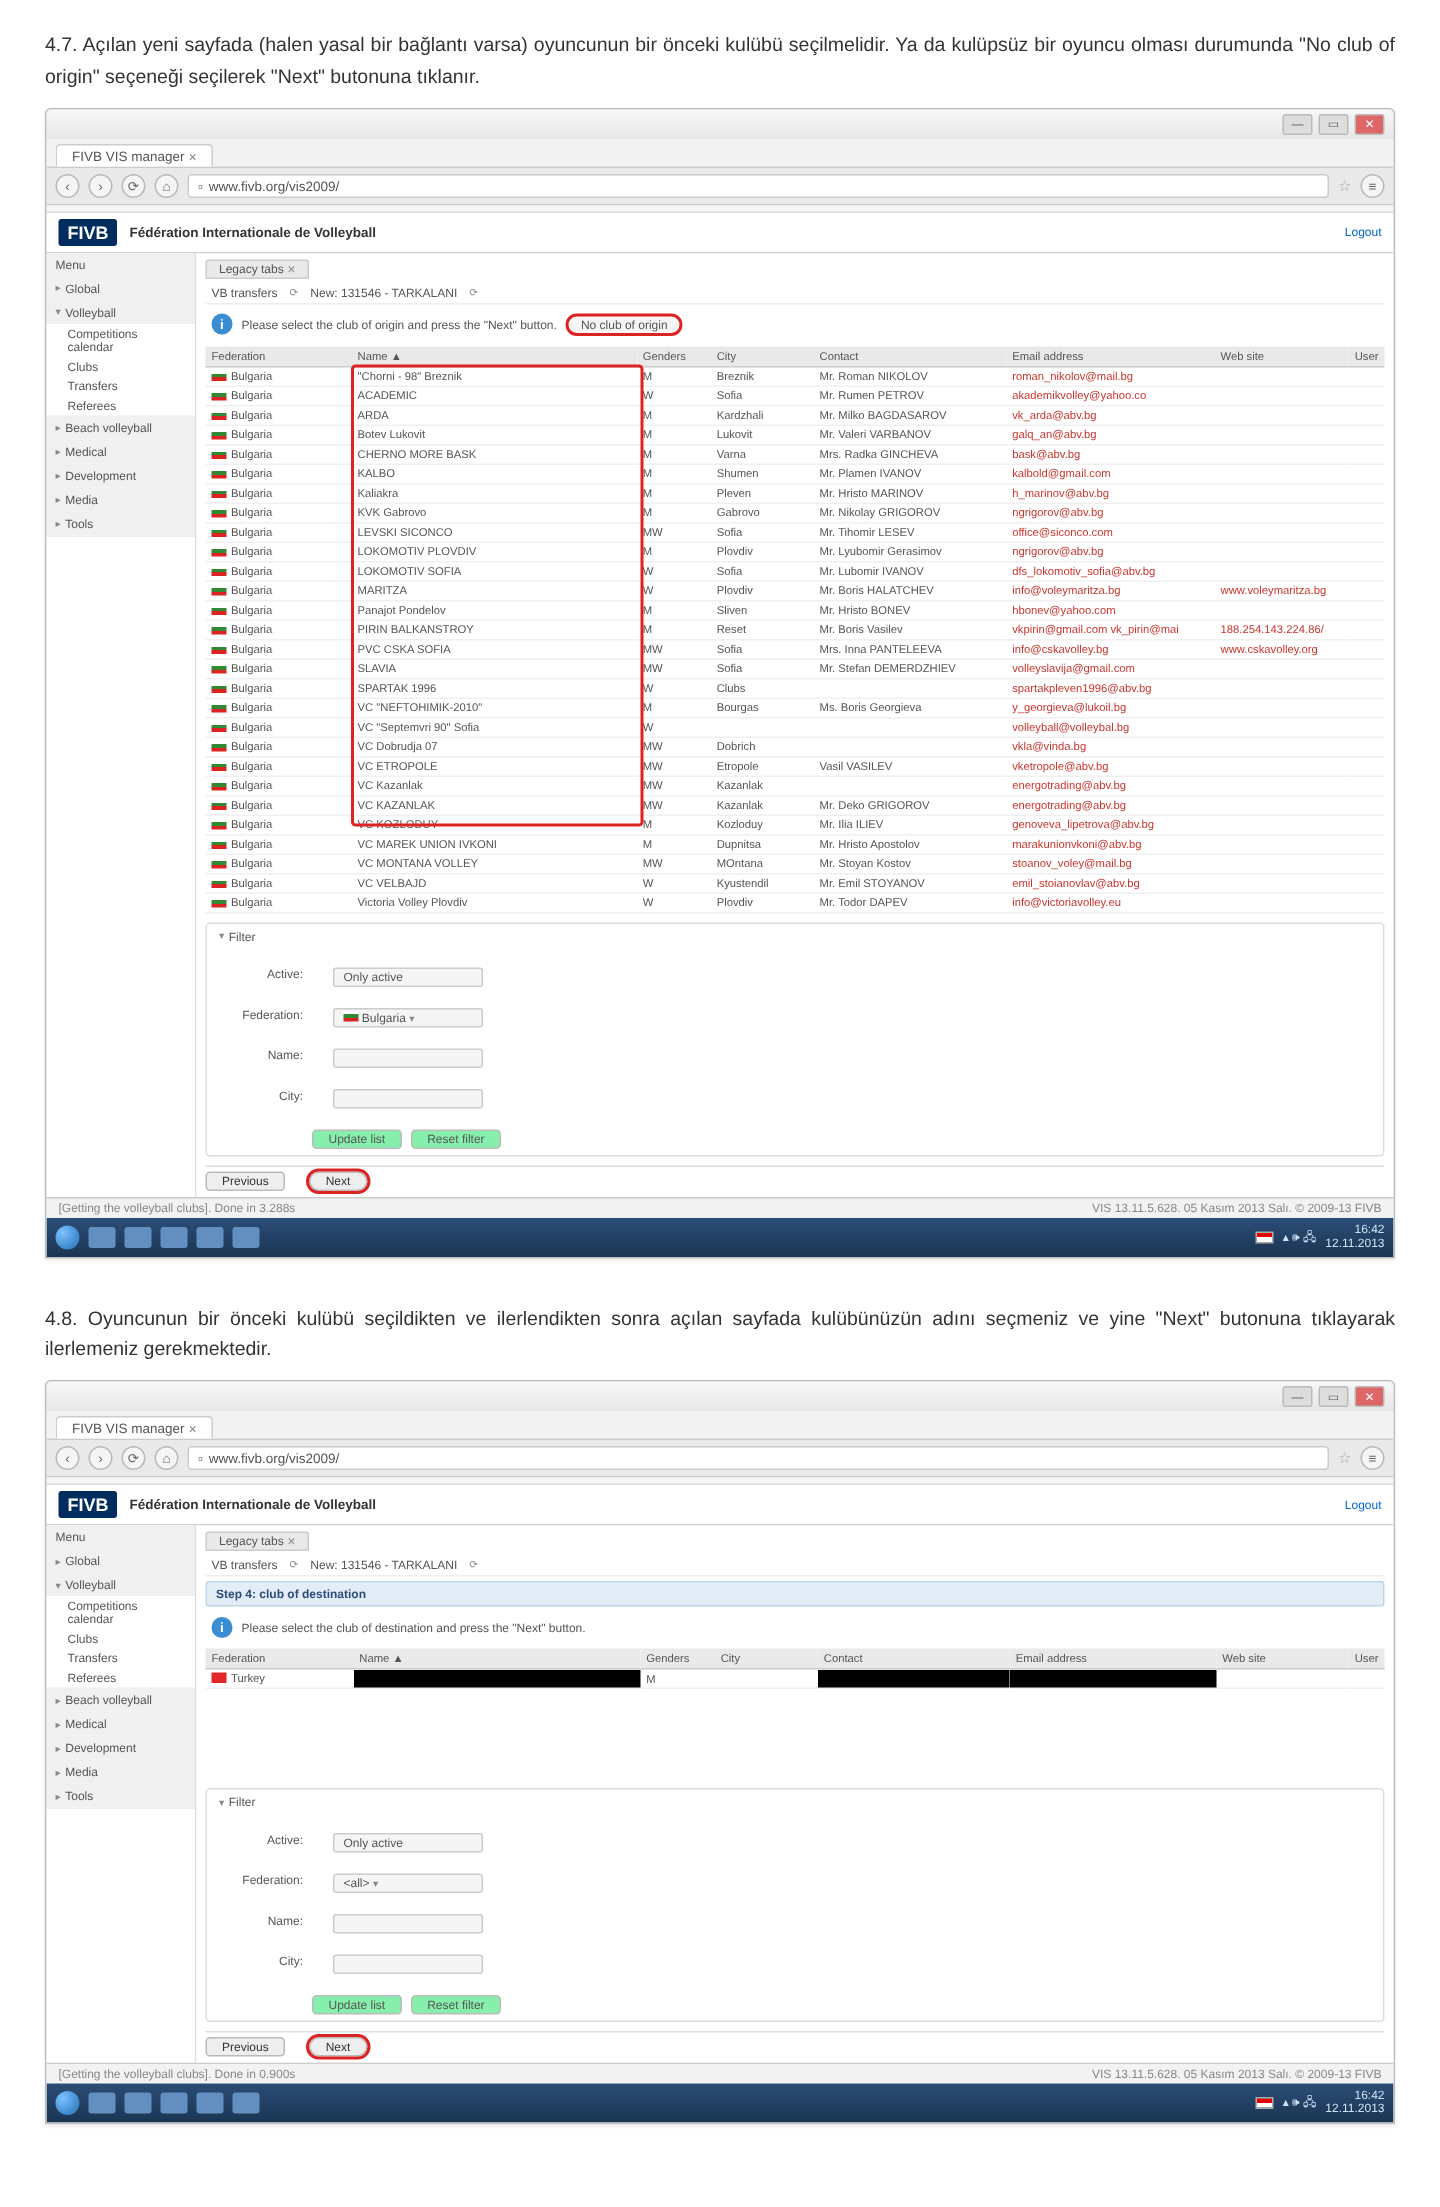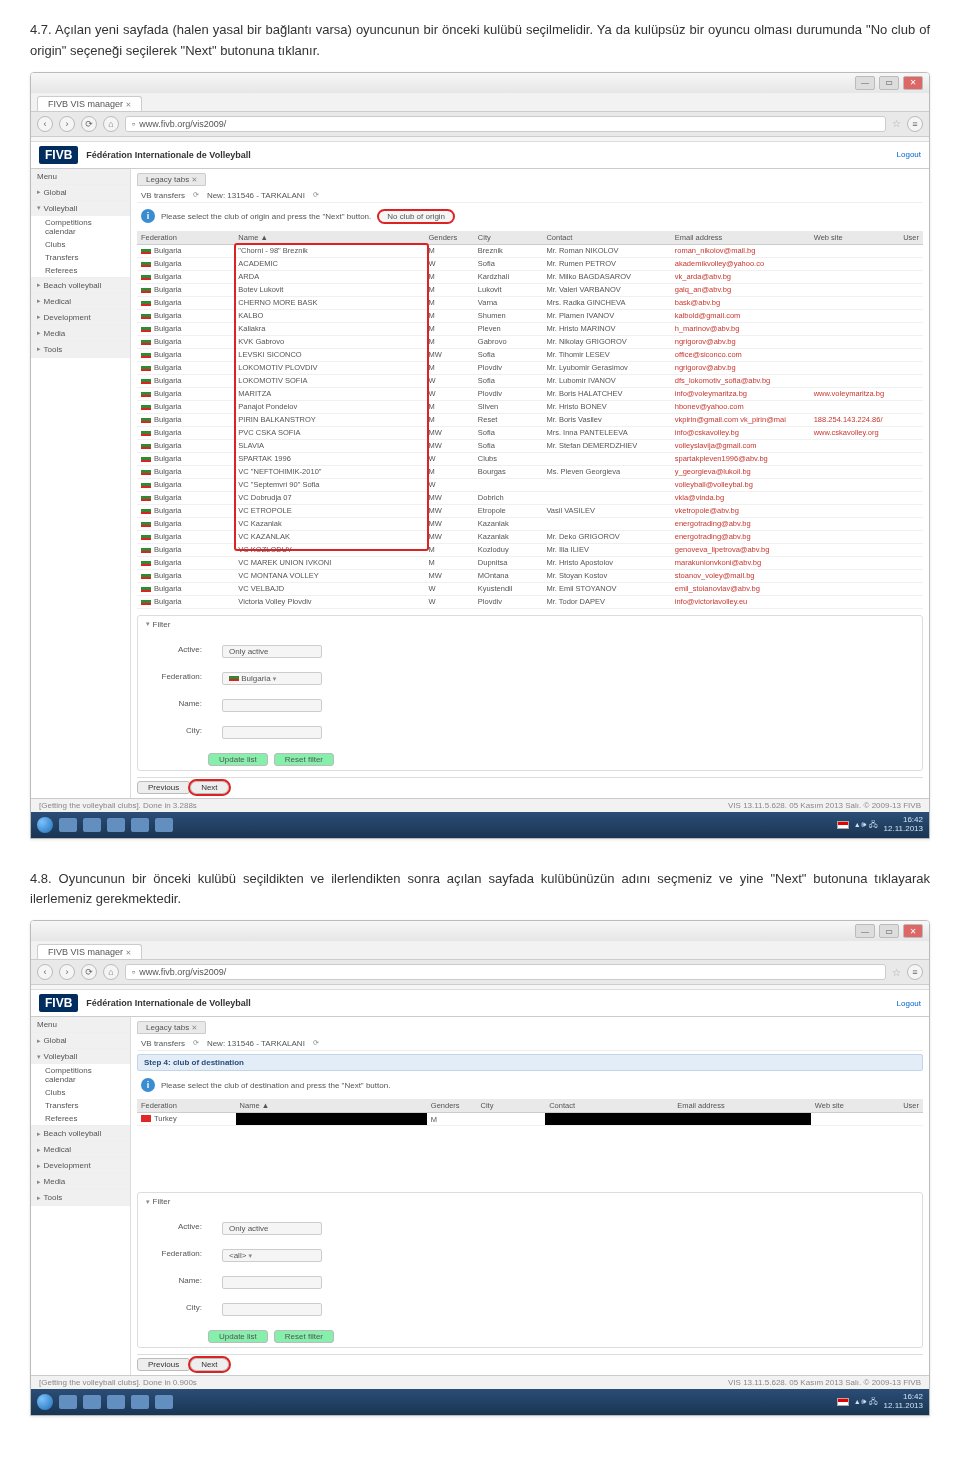--- a/index.html
+++ b/index.html
@@ -42,21 +42,21 @@
   .grid td.link { color:#c9362e; }
   .grid td.redact { background:#000; color:#000; }
   .gridwrap { position:relative; }
   .redbox { position:absolute; border:2px solid #d22; border-radius:3px; pointer-events:none; }
   .filter { border:1px solid #ddd; border-radius:3px; margin-top:6px; padding:4px 8px; font-size:8px; color:#555; }
   .filter .row { display:flex; align-items:flex-start; gap:20px; margin:14px 0; }
   .filter label { width:56px; text-align:right; }
   .fakein { background:#f5f5f5; border:1px solid #ccc; padding:1px 6px; border-radius:2px; min-width:100px; display:inline-block; font-size:8px;}
   .btns { display:flex; gap:6px; margin-top:4px; padding-left:62px;}
   .fakebtn { background:#86efac; border:1px solid #bbb; padding:1px 10px; border-radius:3px; font-size:8px; }
-  .pager { border-top:1px solid #ddd; margin-top:6px; padding-top:3px; display:flex; gap:0; font-size:8px; }
+  .pager { border-top:1px solid #ddd; margin-top:6px; padding-top:3px; display:flex; gap:16px; font-size:8px; }
   .pager .pb { background:#eee; border:1px solid #bbb; padding:1px 10px; border-radius:3px; }
   .pager .pb.next { outline:2px solid #d22; border-radius:10px; }
   .statusbar { background:#f2f2f2; border-top:1px solid #ccc; padding:2px 8px; font-size:8px; color:#888; display:flex; justify-content:space-between;}
   .taskbar { background: linear-gradient(#2b4d76,#1a3553); height:26px; display:flex; align-items:center; justify-content:space-between; padding:0 6px; }
   .tbleft { display:flex; gap:6px; align-items:center;}
   .tbicon { width:16px; height:16px; background: radial-gradient(circle at 30% 30%, #7cc1ff, #1f6fb3); border-radius:50%; }
   .tbapp { width:18px; height:14px; background:#628fc0; border-radius:2px; }
   .tbright { display:flex; align-items:center; gap:6px; color:#cfe2f4; font-size:8px; }
   .flag { width:12px; height:8px; background:linear-gradient(to bottom,#e60000 50%,#fff 50%); border:1px solid #aaa; }
   .td-flag { display:inline-flex; align-items:center; gap:3px; }
@@ -365,21 +365,21 @@
                 <td></td>
                 <td class="link">spartakpleven1996@abv.bg</td>
                 <td class="link"></td>
                 <td></td>
               </tr>
               <tr>
                 <td><span class="td-flag"><span class="sm-flag"></span>Bulgaria</span></td>
                 <td>VC "NEFTOHIMIK-2010"</td>
                 <td>M</td>
                 <td>Bourgas</td>
-                <td>Ms. Pleven Georgieva</td>
+                <td>Ms. Boris Georgieva</td>
                 <td class="link">y_georgieva@lukoil.bg</td>
                 <td class="link"></td>
                 <td></td>
               </tr>
               <tr>
                 <td><span class="td-flag"><span class="sm-flag"></span>Bulgaria</span></td>
                 <td>VC "Septemvri 90" Sofia</td>
                 <td>W</td>
                 <td></td>
                 <td></td>

